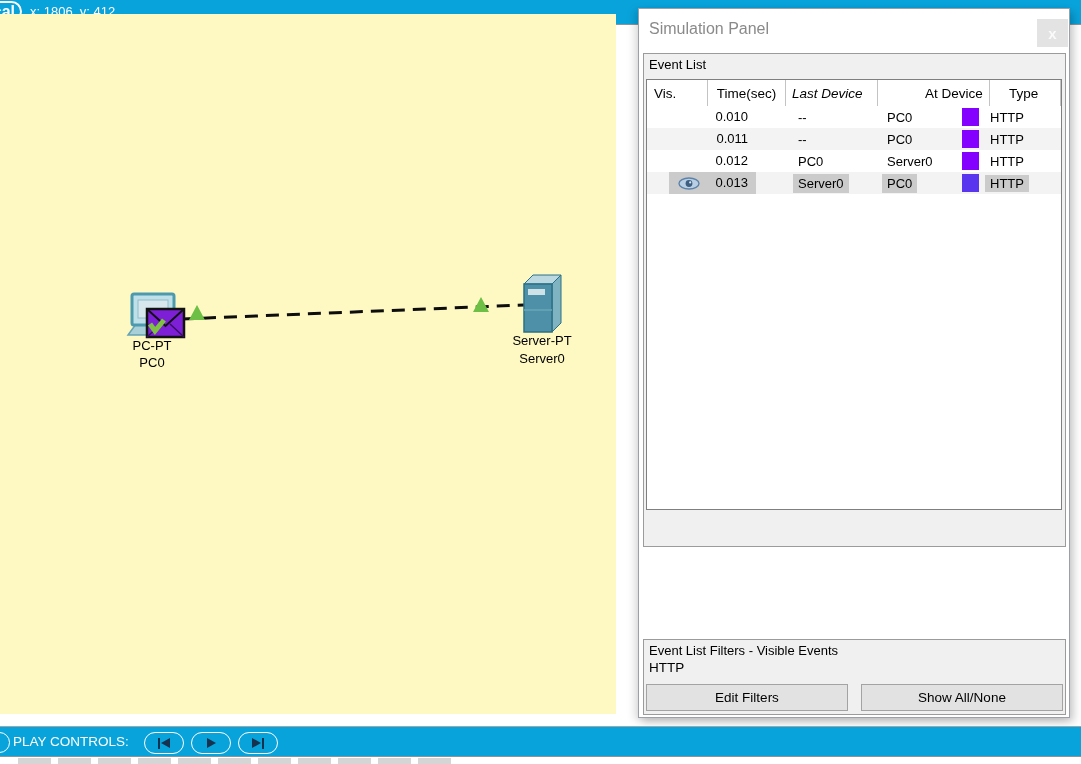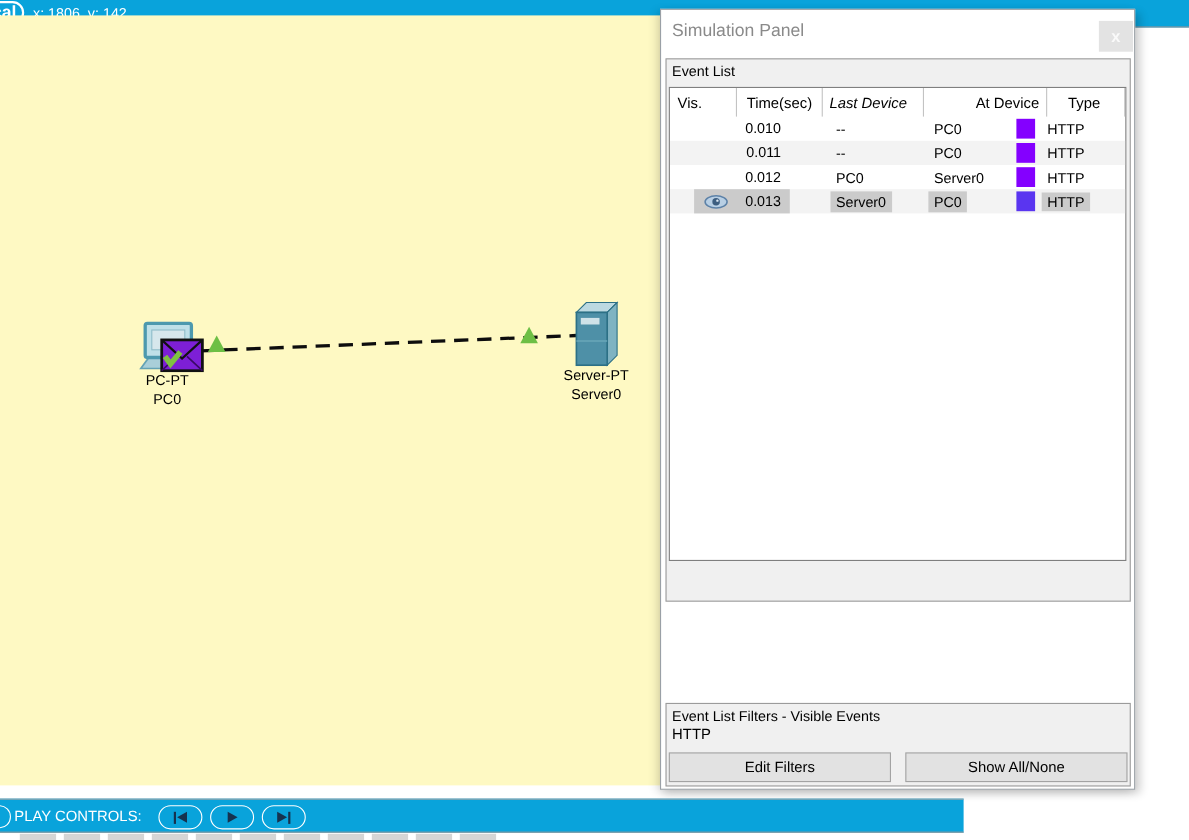--- a/index.html
+++ b/index.html
@@ -15,21 +15,21 @@
                font-size:16px; font-weight:600; text-align:right;
                padding-right:5px; line-height:17px; }
   .coords { position:absolute; left:30px; top:4px; color:#fff; font-size:13px; }
 
   
   .canvas { position:absolute; left:0; top:14px; width:616px; height:700px; background:#fef9c3; }
   .topo-svg { position:absolute; left:0; top:0; }
   .dev-label { position:absolute; width:120px; text-align:center; font-size:13px; color:#000; }
 
   
-  .sim-panel { position:absolute; left:600px; top:8px; width:432px; height:710px;
+  .sim-panel { position:absolute; left:638px; top:8px; width:432px; height:710px;
                background:#fff; border:1px solid #9aa0a6;
                box-shadow:4px 4px 8px rgba(0,0,0,.20), -4px 2px 8px rgba(0,0,0,.12); }
   .sim-title { position:absolute; left:10px; top:11px; font-size:16px; color:#8a8a8a; }
   .sim-close { position:absolute; right:1px; top:10px; width:31px; height:28px;
                background:#e3e3e3; color:#fafafa; font-size:15px; font-weight:bold;
                display:flex; align-items:center; justify-content:center; cursor:default; }
 
   .group-box { position:absolute; left:4px; width:423px; background:#f0f0f0;
                border:1px solid #9b9b9b; }
   .gb-label { font-size:13px; color:#000; padding:3px 0 0 5px; }
@@ -100,21 +100,21 @@
                    background:#1377d4; }
 
   
   .fb { top:630px; height:76px; }
   .fb-line2 { font-size:13.5px; padding-left:5px; margin-top:2px; }
   .fb-buttons { position:absolute; left:2px; right:2px; bottom:3px; height:27px;
                 display:flex; gap:13px; }
   .fb-btn { flex:1; height:27px; }
 
   
-  .bottom-bar { position:absolute; left:0; top:726px; width:876px; height:31px;
+  .bottom-bar { position:absolute; left:0; top:726px; width:1081px; height:31px;
                 background:#09a3db; border-top:1px solid #9fa6aa; border-bottom:1px solid #8d9499; }
   .bb-partial-pill { position:absolute; left:-26px; top:5px; width:36px; height:21px;
                      border:1.5px solid #fff; border-radius:11px; }
   .bb-label { position:absolute; left:13px; top:7px; color:#fff; font-size:13.5px; }
   .bb-pill { position:absolute; top:5px; width:40px; height:22px; border:1.5px solid #fff;
              border-radius:11px; display:flex; align-items:center; justify-content:center; gap:1px; }
   .bb-pill .tri-r { border-top-width:5px; border-bottom-width:5px; border-left:9px solid #16324f; }
   .bb-pill .tri-l { border-top-width:5px; border-bottom-width:5px; border-right:9px solid #16324f; }
   .bb-pill .vbar { width:2.5px; height:11px; background:#16324f; }
   .bb-prev { left:144px; } .bb-play { left:191px; } .bb-next { left:238px; }
@@ -123,21 +123,21 @@
   .swatch-row { position:absolute; left:0; top:758px; width:1081px; height:6px; }
   .mini-swatch { position:absolute; top:0; width:33px; height:6px; background:#d5d5d5; }
 </style>
 </head>
 <body>
 
 <div class="app">
 
   <div class="top-bar">
     <div class="view-pill">cal</div>
-    <div class="coords">x: 1806, y: 142</div>
+    <div class="coords">x: 1806, y: 412</div>
   </div>
 
   <div class="canvas">
     <svg class="topo-svg" width="616" height="700" viewBox="0 26 616 700">
 
       <g>
         <line x1="182" y1="331" x2="524" y2="317" stroke="#0d0d0d" stroke-width="3" stroke-dasharray="13 8"></line>
       </g>
 
       <g>

